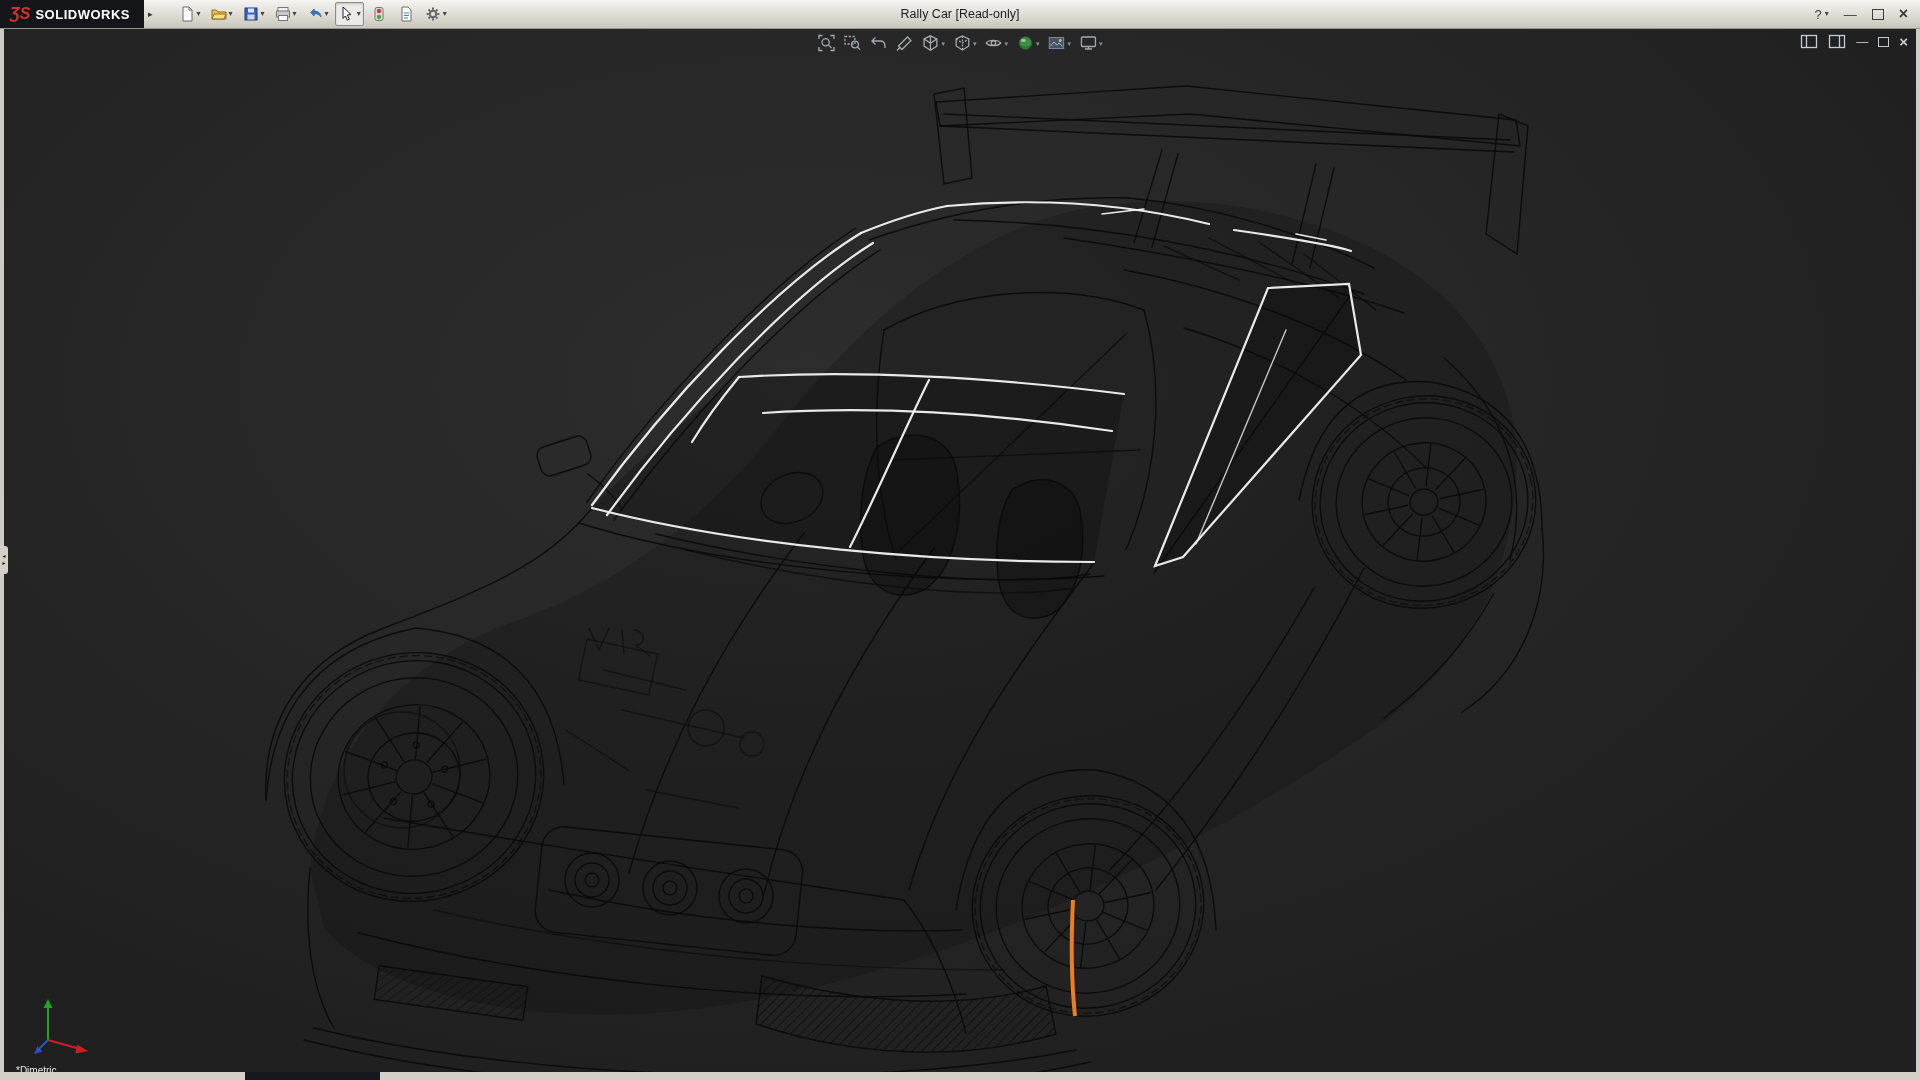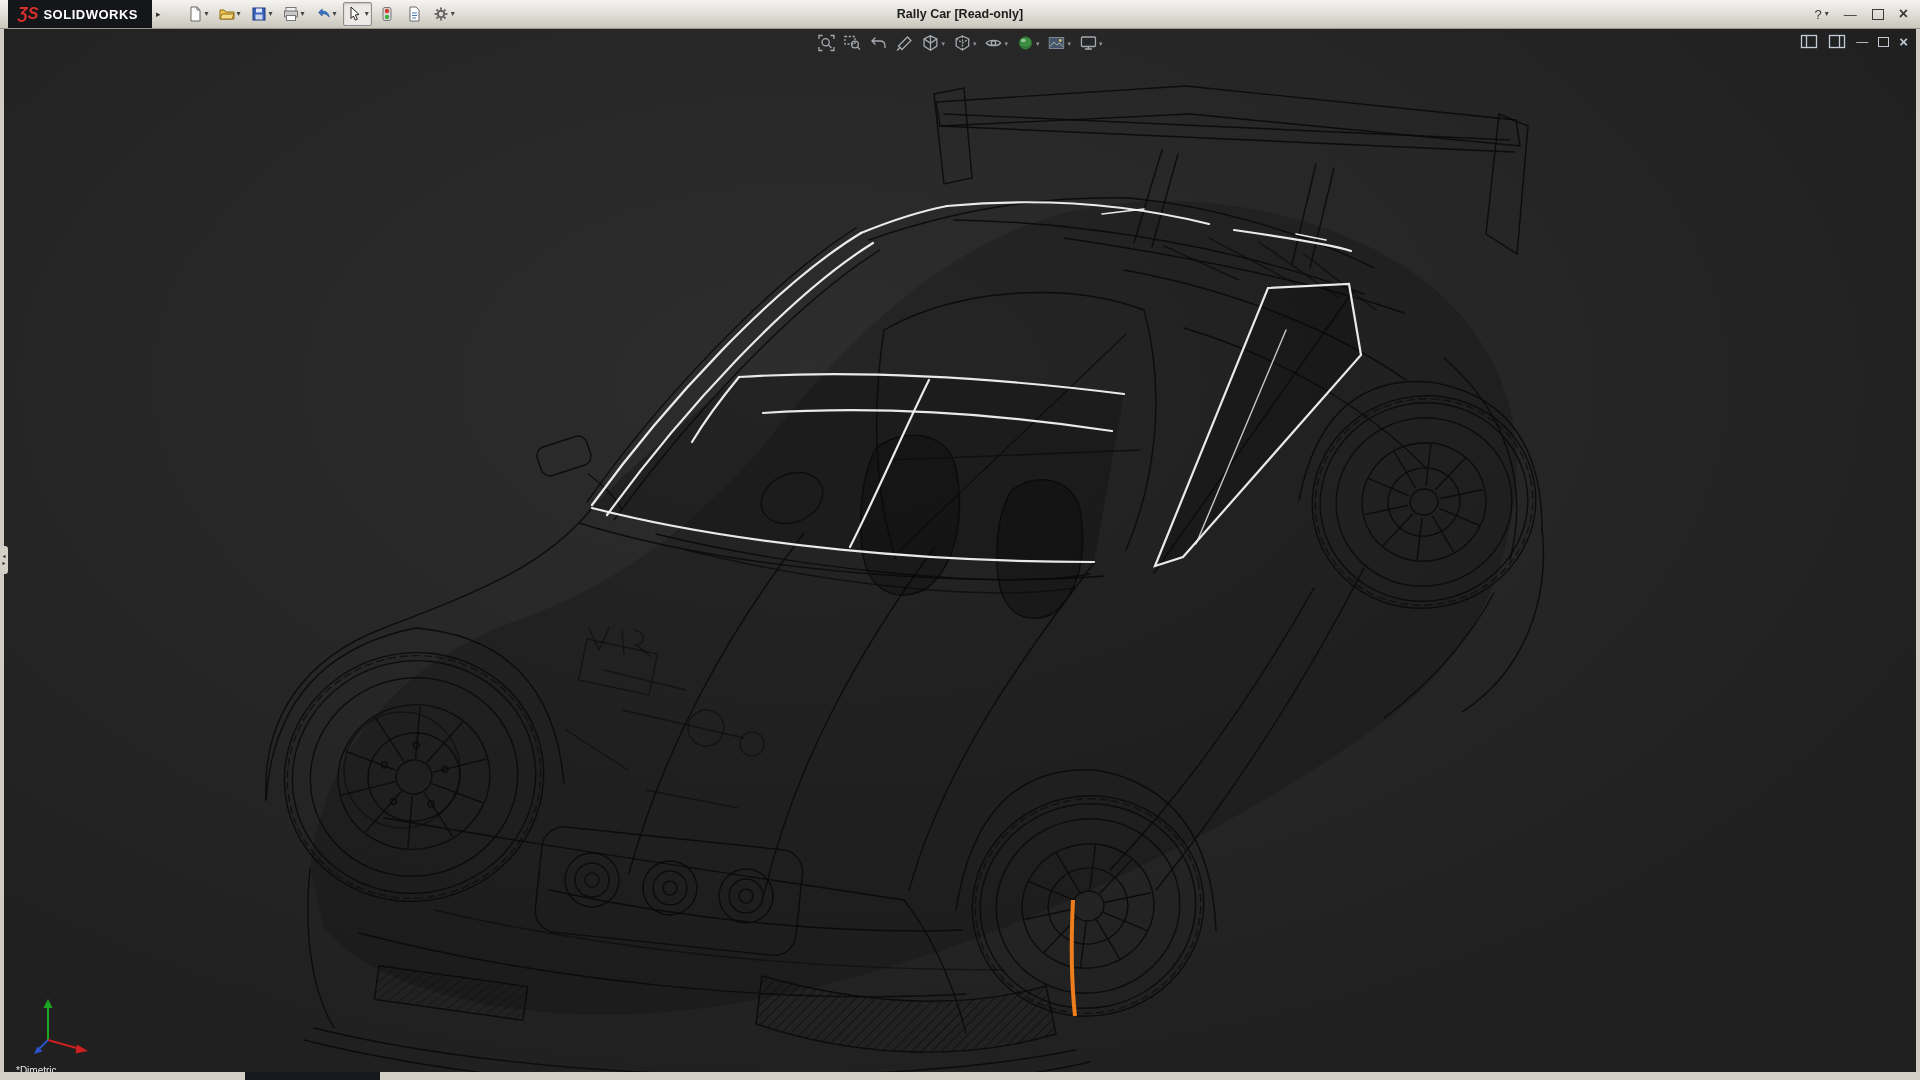--- a/index.html
+++ b/index.html
@@ -3,32 +3,32 @@
 <meta charset="utf-8">
 <style>
   html,body{margin:0;padding:0;background:#1b1b1b;}
   .app{position:relative;width:1920px;height:1080px;overflow:hidden;
        background:#cfccc4;font-family:"Liberation Sans",sans-serif;
        -webkit-user-select:none;user-select:none;}
 
   
   .titlebar{position:absolute;top:0;left:0;right:0;height:28px;z-index:20;
     background:linear-gradient(#f5f4f2,#dad7cf 65%,#c9c6be);
-    border-bottom:1px solid #98958c;display:flex;align-items:center;padding-left:8px;}
+    border-bottom:1px solid #98958c;display:flex;align-items:center;}
   .logo{height:100%;background:#14161a;display:flex;align-items:center;gap:5px;padding:0 14px 0 10px;}
   .logo-mark{color:#d5302c;font-weight:bold;font-style:italic;font-size:16px;}
   .logo-text{color:#ffffff;font-weight:bold;font-size:13px;letter-spacing:.5px;text-align:right;}
   .expand-arrow{font-size:9px;color:#2e2e2e;margin:0 6px 0 4px;cursor:pointer;}
   .tb{display:flex;align-items:center;gap:3px;margin-left:16px;}
   .tb-item{display:flex;align-items:center;padding:2px 2px;border:1px solid transparent;border-radius:2px;cursor:pointer;}
   .tb-item.pressed{border-color:#8d8d8d;background:#eceae6;box-shadow:inset 0 1px 2px rgba(0,0,0,.18);}
   .tb-item svg{display:block;}
   .caret{font-size:8px;color:#44443f;margin-left:1px;line-height:1;}
   .title{position:absolute;left:0;right:0;top:0;height:28px;line-height:28px;text-align:center;
-         font-size:12.5px;color:#1d1d1d;pointer-events:none;font-weight:bold;}
+         font-size:12.5px;color:#1d1d1d;pointer-events:none;}
   .win-controls{margin-left:auto;display:flex;align-items:center;gap:15px;padding-right:12px;z-index:2;}
   .win-btn{font-size:13px;color:#3a3a3a;cursor:pointer;line-height:1;display:flex;align-items:center;gap:2px;}
   .restore-glyph{width:10px;height:9px;border:1.5px solid #3a3a3a;display:inline-block;}
   .win-close{font-size:16px;font-weight:bold;}
 
   
   .viewport{position:absolute;top:28px;left:4px;right:4px;bottom:8px;overflow:hidden;cursor:crosshair;
     background:radial-gradient(1250px 720px at 42% 34%, #2d2d2d 0%, #272727 50%, #202020 100%);}
   .car-svg{position:absolute;inset:0;}
 

